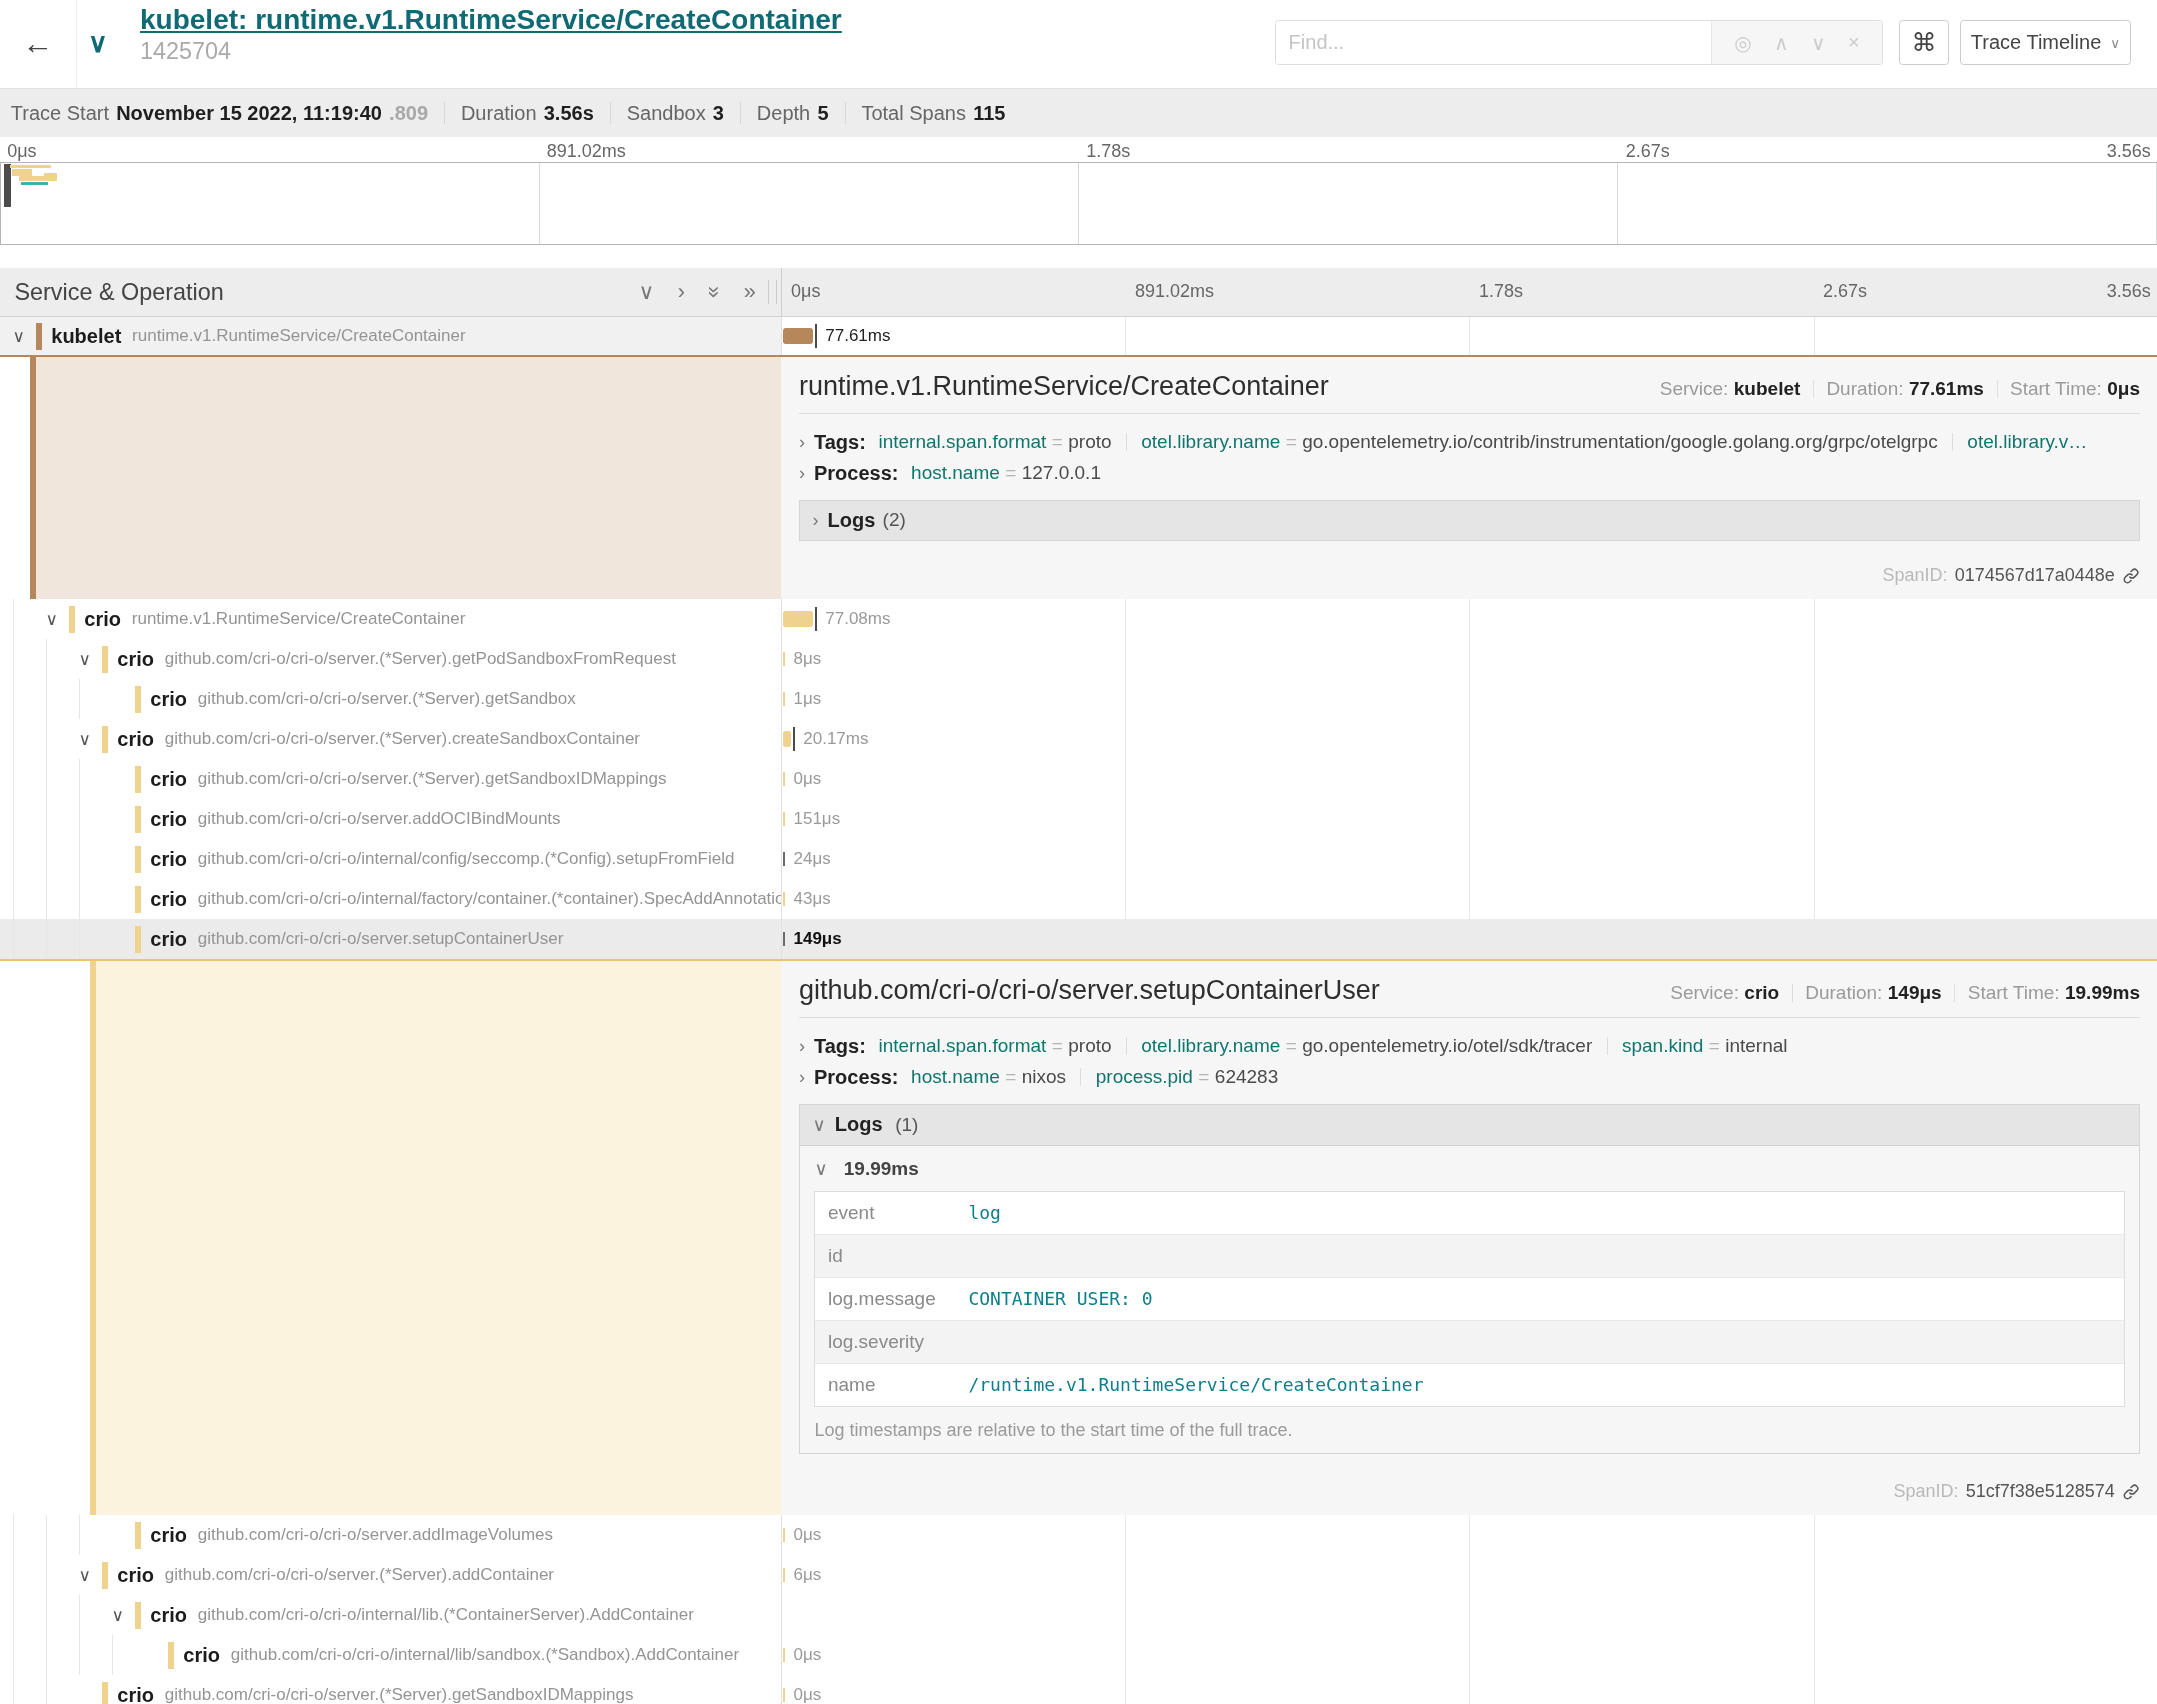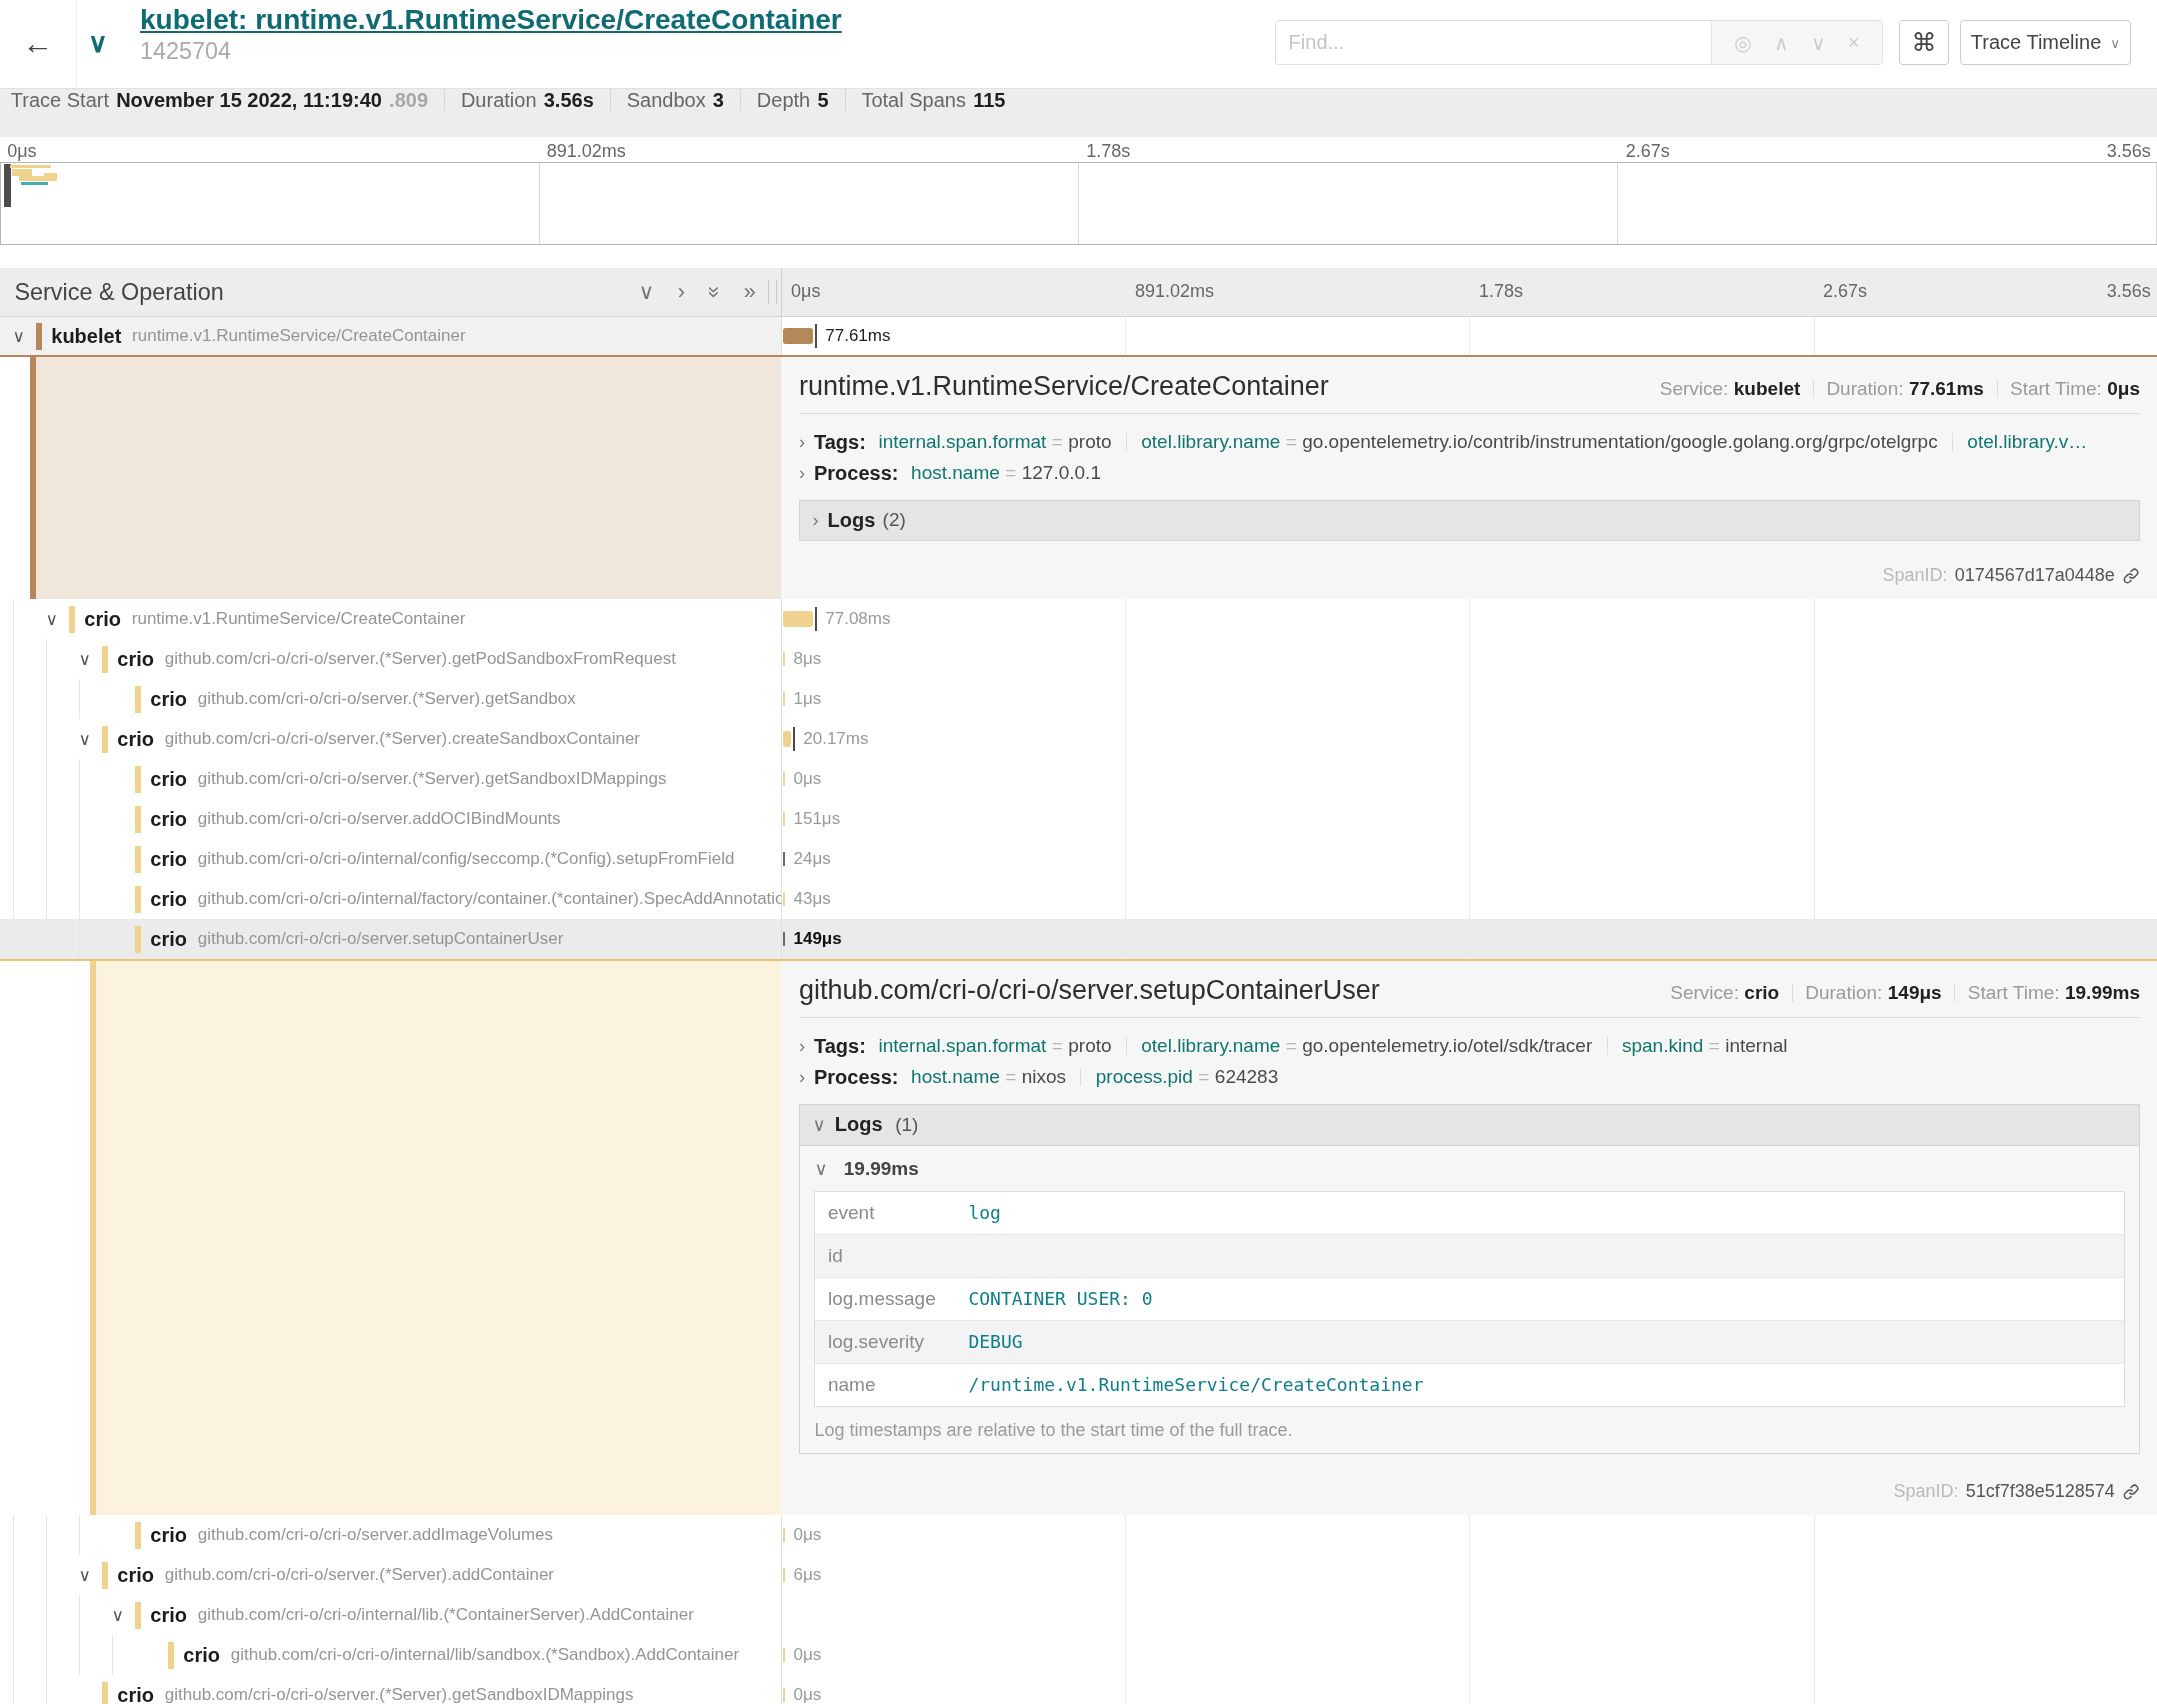--- a/index.html
+++ b/index.html
@@ -25,21 +25,21 @@
   .find-tools span { cursor:pointer; }
   .cmd-btn { position:absolute; left:1899px; top:20px; width:50px; height:45px; border:0.9px solid #ccc;
     border-radius:3.6px; display:flex; align-items:center; justify-content:center; font-size:25px; color:#444; cursor:pointer; background:#fff; }
   .tt-btn { position:absolute; left:1960px; top:20px; width:171px; height:45px; border:0.9px solid #ccc;
     border-radius:3.6px; display:flex; align-items:center; justify-content:center; gap:9px;
     font-size:20px; color:#444; cursor:pointer; background:#fff; }
   .tt-btn .dd { font-size:13.5px; color:#888; }
 
   
   .summary { height:49px; background:#ededed; border-top:0.9px solid #e2e2e2; display:flex;
-    padding-left:10.8px; font-size:20px; color:#666; }
+    align-items:center; padding-left:10.8px; font-size:20px; color:#666; }
   .summary b { color:#1f1f1f; margin-left:7.2px; }
   .summary .frac { color:#a8a8a8; }
   .summary .sep { width:0.9px; height:21.6px; background:#d6d6d6; margin:0 16px; }
 
   
   .minimap { position:relative; height:131px; background:#fff; }
   .mm-ticks { position:relative; height:25px; font-size:18px; color:#666; }
   .mm-ticks span { position:absolute; top:3.6px; }
   .mm-canvas { position:relative; height:83px; border:0.9px solid #b5b5b5; display:flex; }
   .mm-cell { flex:1; border-right:0.9px solid #dadada; }
@@ -521,21 +521,20 @@
             </div>
             <div class="lt-row">
               <div class="lt-k">id</div>
             </div>
             <div class="lt-row">
               <div class="lt-k">log.message</div>
               <div class="lt-v">CONTAINER USER: 0</div>
             </div>
             <div class="lt-row">
               <div class="lt-k">log.severity</div>
-              <div class="lt-v">DEBUG</div>
             </div>
             <div class="lt-row">
               <div class="lt-k">name</div>
               <div class="lt-v">/runtime.v1.RuntimeService/CreateContainer</div>
             </div>
           </div>
         <div class="logs-note">Log timestamps are relative to the start time of the full trace.</div>
       </div>
     </div>
     <div class="spanid-row">

